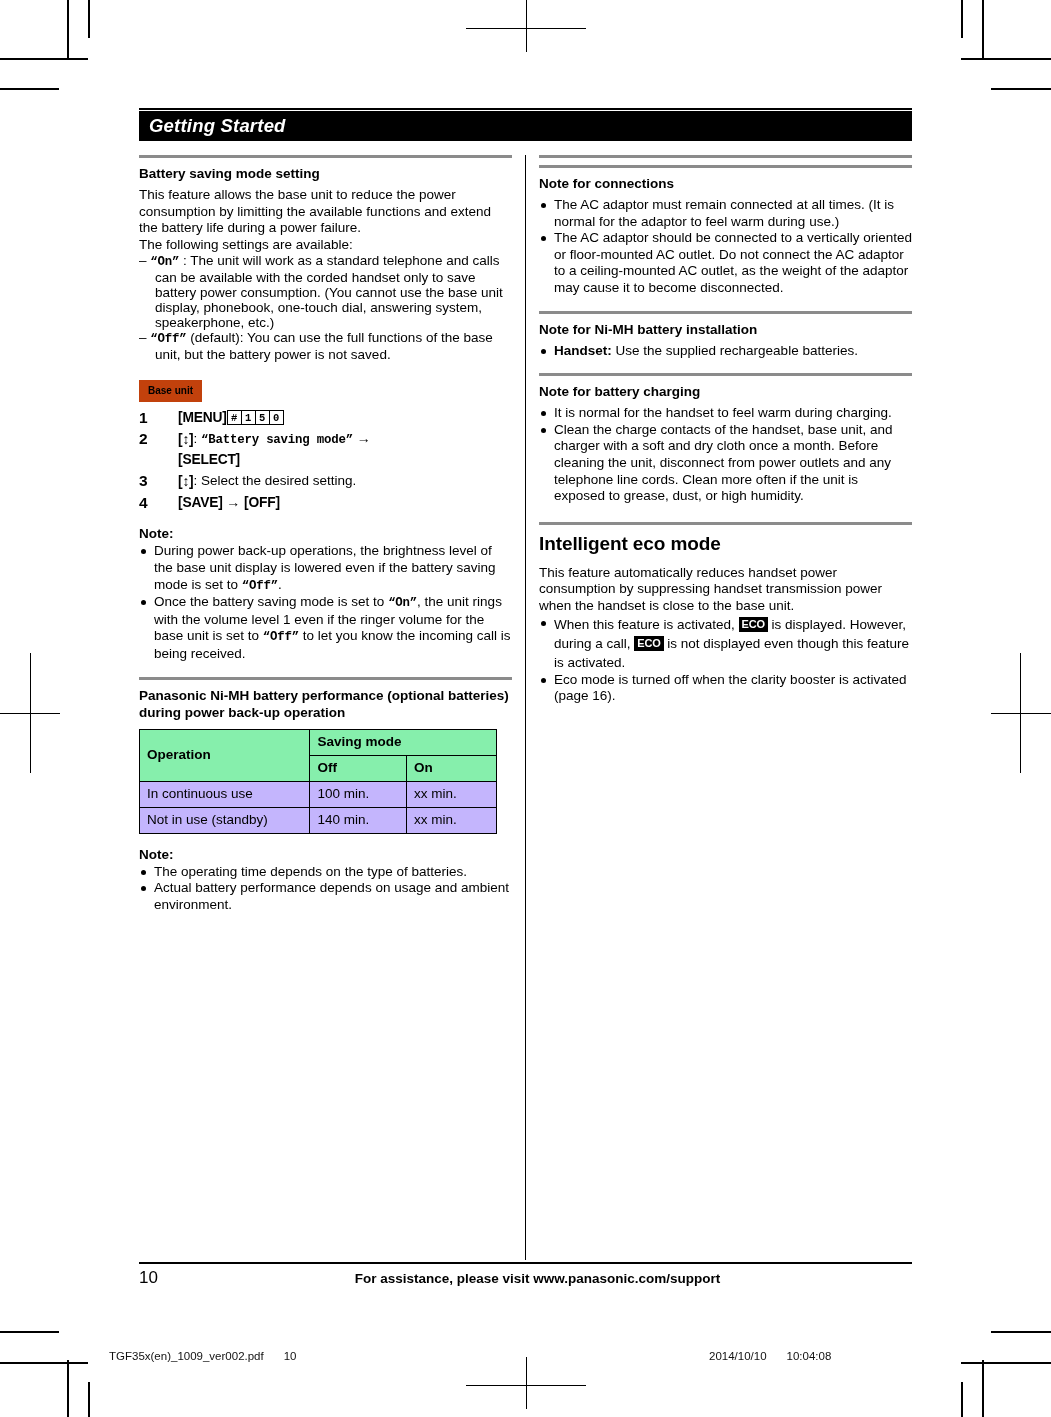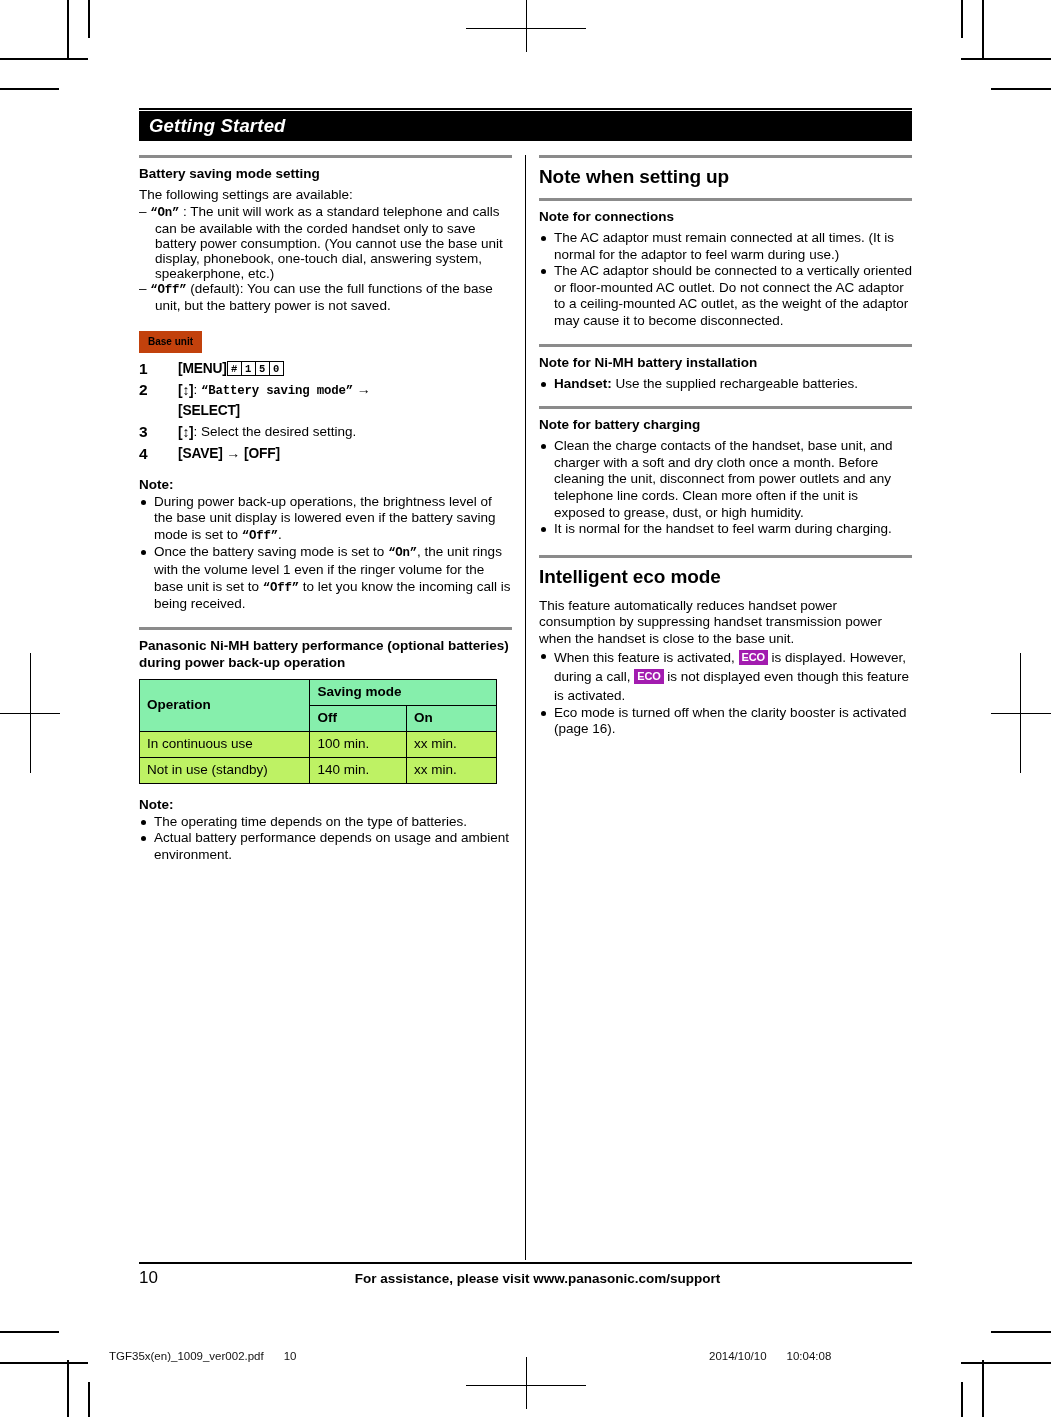--- a/index.html
+++ b/index.html
@@ -203,29 +203,29 @@
     border: 1.3px solid #000;
     padding: 4px 7px 5px 7px;
     text-align: left;
     line-height: 16px;
     font-weight: normal;
   }
   table.perf th {
     background: #86efac;
     font-weight: bold;
   }
-  table.perf td { background: #bef264; }
+  table.perf td { background: #c4b5fd; }
   .col-op { width: 172px; }
   .col-off { width: 92px; }
   .col-on  { width: 84px; }
 
   
   .eco-badge {
     display: inline-block;
-    background: #a21caf;
+    background: #000000;
     color: #fff;
     font-weight: bold;
     font-size: 11px;
     letter-spacing: -0.2px;
     padding: 1px 3px 1px 3px;
     line-height: 13px;
     vertical-align: 1px;
   }
 
   
@@ -317,20 +317,21 @@
   <div class="chapter-banner">Getting Started</div>
 
   <div class="columns">
     <div class="col-divider"></div>
 
     <div class="col col-left">
 
       <div class="rule-gray"></div>
       <h3 class="sub-head">Battery saving mode setting</h3>
 
+      <p class="body">This feature allows the base unit to reduce the power consumption by limitting the available functions and extend the battery life during a power failure.</p>
       <p class="body">The following settings are available:</p>
 
       <div class="dash-list">
         <p class="dash-item"><span>–</span>&nbsp;<span class="mono">“On”</span><span> : The unit will work as a standard telephone and calls can be available with the corded handset only to save battery power consumption. (You cannot use the base unit display, phonebook, one-touch dial, answering system, speakerphone, etc.)</span></p>
         <p class="dash-item"><span>–</span>&nbsp;<span class="mono">“Off”</span><span> (default): You can use the full functions of the base unit, but the battery power is not saved.</span></p>
       </div>
 
       <div class="unit-tag">Base unit</div>
 
       <div class="steps">
@@ -392,40 +393,39 @@
       <ul class="bullet-list">
         <li><span class="dot"></span><span>The operating time depends on the type of batteries.</span></li>
         <li><span class="dot"></span><span>Actual battery performance depends on usage and ambient environment.</span></li>
       </ul>
 
     </div>
 
     <div class="col col-right">
 
       <div class="rule-gray"></div>
-      <h2 class="sec-head">Note when setting up</h2>
 
       <div class="rule-gray"></div>
       <h3 class="sub-head">Note for connections</h3>
       <ul class="bullet-list">
         <li><span class="dot"></span><span>The AC adaptor must remain connected at all times. (It is normal for the adaptor to feel warm during use.)</span></li>
         <li><span class="dot"></span><span>The AC adaptor should be connected to a vertically oriented or floor-mounted AC outlet. Do not connect the AC adaptor to a ceiling-mounted AC outlet, as the weight of the adaptor may cause it to become disconnected.</span></li>
       </ul>
 
       <div class="rule-gray" style="margin-top:14px;"></div>
       <h3 class="sub-head">Note for Ni-MH battery installation</h3>
       <ul class="bullet-list">
         <li><span class="dot"></span><b class="bold">Handset:</b><span> Use the supplied rechargeable batteries.</span></li>
       </ul>
 
       <div class="rule-gray" style="margin-top:14px;"></div>
       <h3 class="sub-head">Note for battery charging</h3>
       <ul class="bullet-list">
+        <li><span class="dot"></span><span>It is normal for the handset to feel warm during charging.</span></li>
         <li><span class="dot"></span><span>Clean the charge contacts of the handset, base unit, and charger with a soft and dry cloth once a month. Before cleaning the unit, disconnect from power outlets and any telephone line cords. Clean more often if the unit is exposed to grease, dust, or high humidity.</span></li>
-        <li><span class="dot"></span><span>It is normal for the handset to feel warm during charging.</span></li>
       </ul>
 
       <div class="rule-gray" style="margin-top:17px;"></div>
       <h2 class="sec-head">Intelligent eco mode</h2>
       <p class="body">This feature automatically reduces handset power consumption by suppressing handset transmission power when the handset is close to the base unit.</p>
       <ul class="bullet-list" style="margin-top:0;">
         <li style="line-height:19px;"><span class="dot"></span><span>When this feature is activated, </span><span class="eco-badge">ECO</span><span> is displayed. However, during a call, </span><span class="eco-badge">ECO</span><span> is not displayed even though this feature is activated.</span></li>
         <li><span class="dot"></span><span>Eco mode is turned off when the clarity booster is activated (page 16).</span></li>
       </ul>
 

